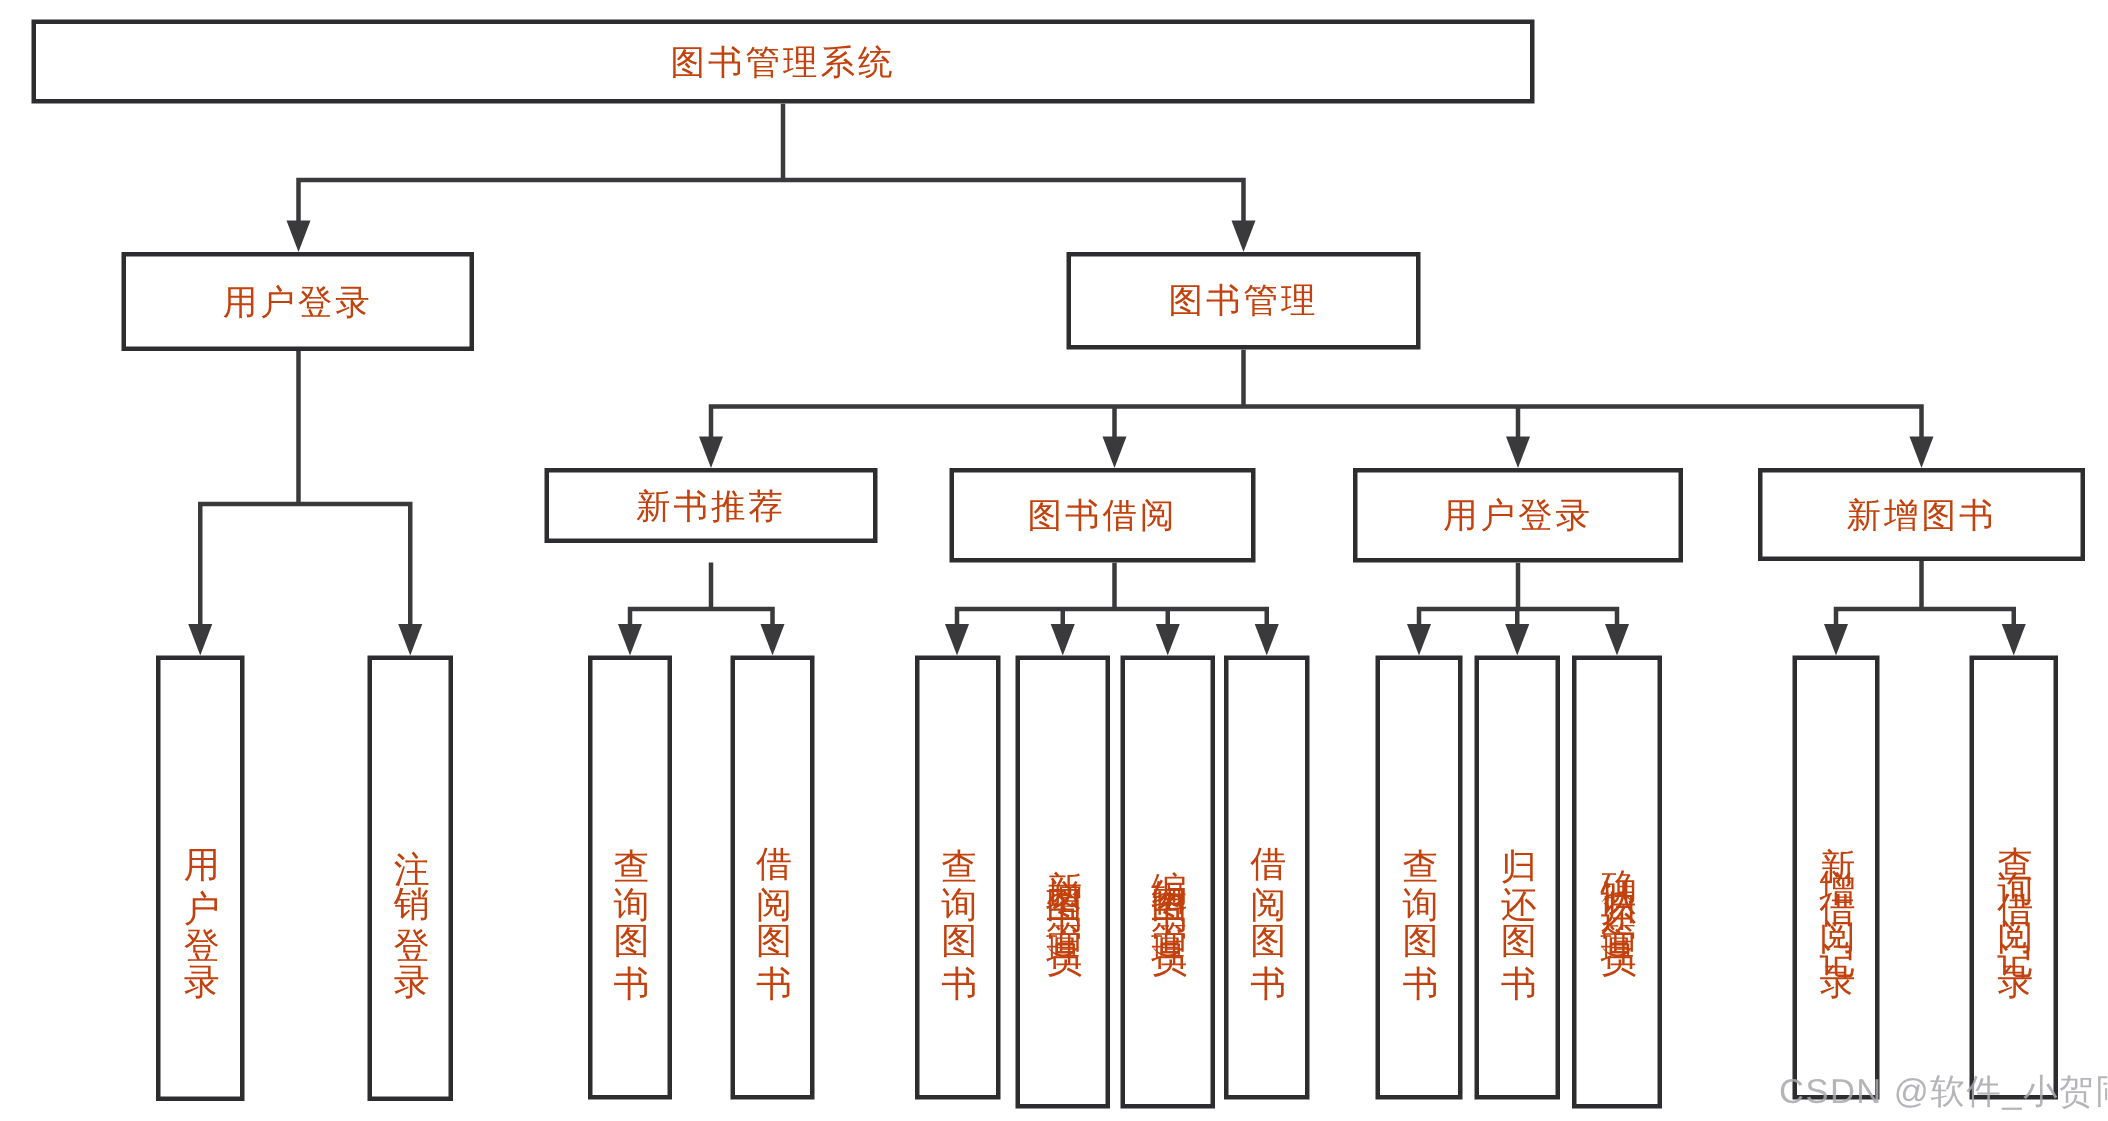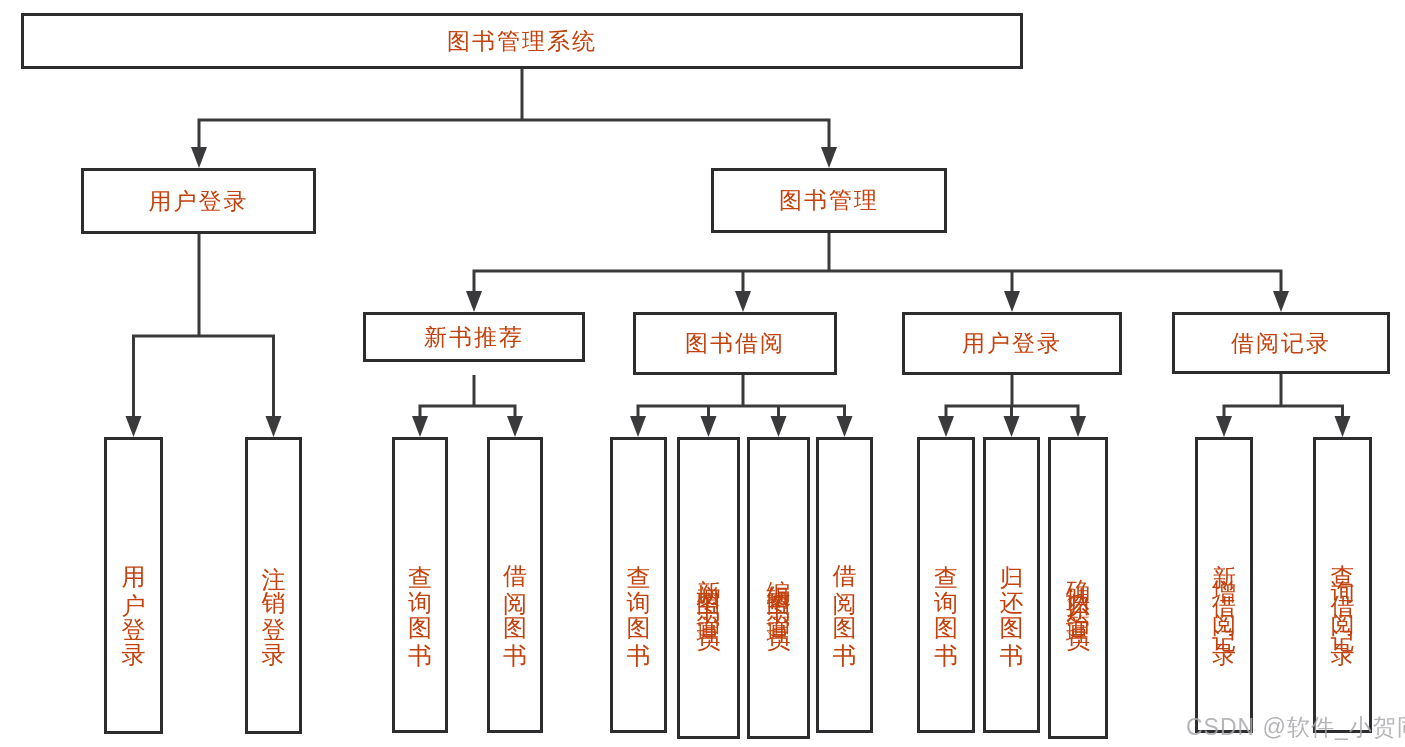--- a/index.html
+++ b/index.html
@@ -97,21 +97,21 @@
   <div class="node" style="left:363px; top:312px; width:222px; height:50px;">
     <span class="h-lbl">新书推荐</span>
   </div>
   <div class="node" style="left:633px; top:312px; width:204px; height:63px;">
     <span class="h-lbl">图书借阅</span>
   </div>
   <div class="node" style="left:902px; top:312px; width:220px; height:63px;">
     <span class="h-lbl">用户登录</span>
   </div>
   <div class="node" style="left:1172px; top:312px; width:218px; height:62px;">
-    <span class="h-lbl">借阅记录</span>
+    <span class="h-lbl">新增图书</span>
   </div>
 
   <div class="node" style="left:104px; top:437px; width:59px; height:297px;">
     <span class="vtext sp-26">用户登录</span>
   </div>
   <div class="node" style="left:245px; top:437px; width:57px; height:297px;">
     <span class="vtext sp-26">注销登录</span>
   </div>
 
   <div class="node" style="left:392px; top:437px; width:56px; height:296px;">

